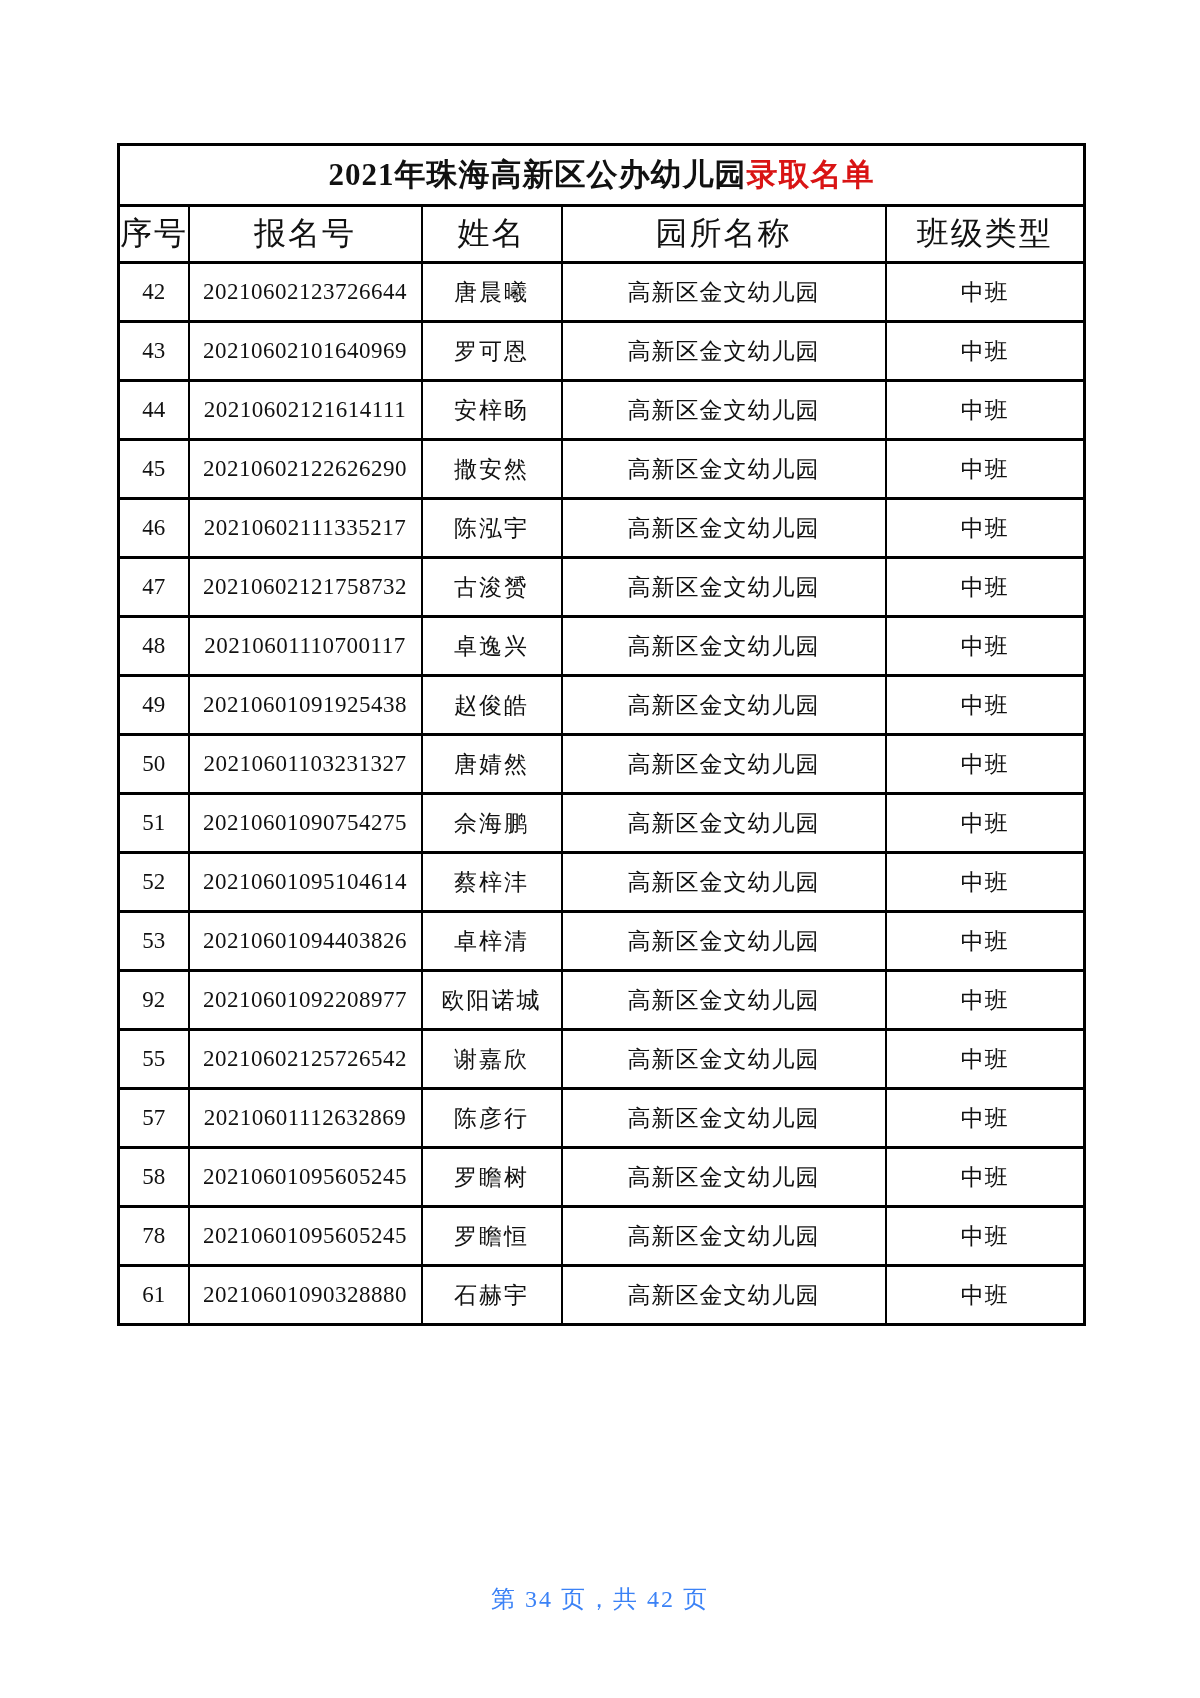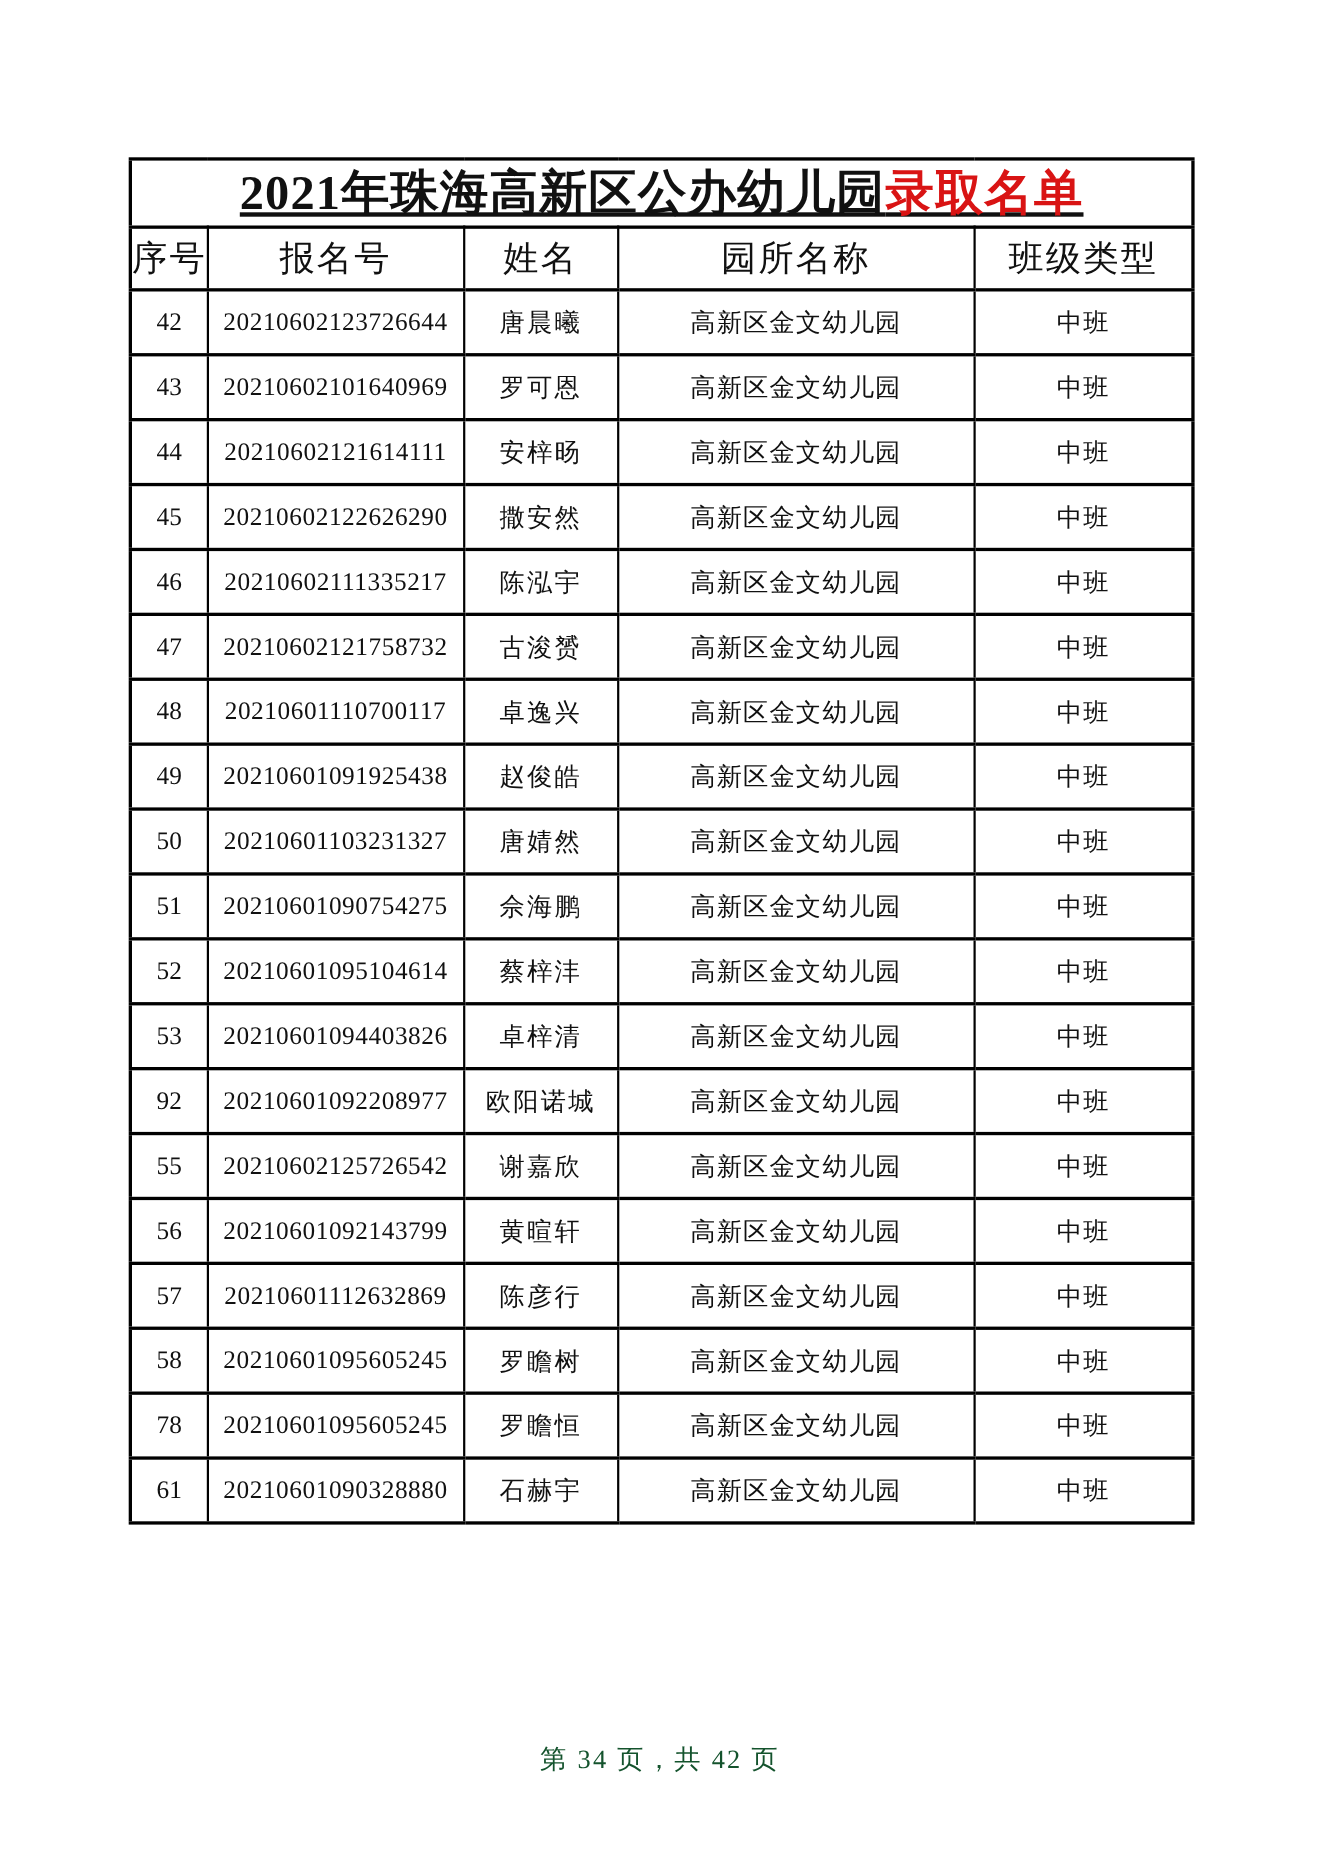--- a/index.html
+++ b/index.html
@@ -34,24 +34,23 @@
     border-top-width: 3px;
     border-bottom-width: 3px;
     text-align: center;
     vertical-align: middle;
     padding: 0;
     overflow: hidden;
     white-space: nowrap;
   }
   .title-cell {
     height: 58px;
-    font-size: 44px;
+    font-size: 31px;
     font-weight: bold;
     letter-spacing: 1px;
-    text-decoration: underline;
   }
   .title-red {  }
   th.col-header {
     height: 54px;
     font-size: 32px;
     font-weight: normal;
     letter-spacing: 2px;
   }
   tr.data-row td {
     height: 56px;
@@ -62,21 +61,21 @@
   td.cell-name   { letter-spacing: 2px; }
   td.cell-kind   { letter-spacing: 1px; }
   td.cell-class  { letter-spacing: 1px; }
   .footer {
     position: absolute;
     left: 0;
     right: 0;
     top: 1583px;
     text-align: center;
     font-size: 24px;
-    color: #14532d;
+    color: #3b82f6;
     letter-spacing: 2px;
   }
 </style>
 </head>
 <body>
 
 <div class="page">
 
   <table class="roster">
     <colgroup>
@@ -193,27 +192,20 @@
           <td class="cell-class">中班</td>
         </tr>
         <tr class="data-row">
           <td class="cell-no">55</td>
           <td class="cell-reg">20210602125726542</td>
           <td class="cell-name">谢嘉欣</td>
           <td class="cell-kind">高新区金文幼儿园</td>
           <td class="cell-class">中班</td>
         </tr>
         <tr class="data-row">
-          <td class="cell-no">56</td>
-          <td class="cell-reg">20210601092143799</td>
-          <td class="cell-name">黄暄轩</td>
-          <td class="cell-kind">高新区金文幼儿园</td>
-          <td class="cell-class">中班</td>
-        </tr>
-        <tr class="data-row">
           <td class="cell-no">57</td>
           <td class="cell-reg">20210601112632869</td>
           <td class="cell-name">陈彦行</td>
           <td class="cell-kind">高新区金文幼儿园</td>
           <td class="cell-class">中班</td>
         </tr>
         <tr class="data-row">
           <td class="cell-no">58</td>
           <td class="cell-reg">20210601095605245</td>
           <td class="cell-name">罗瞻树</td>

